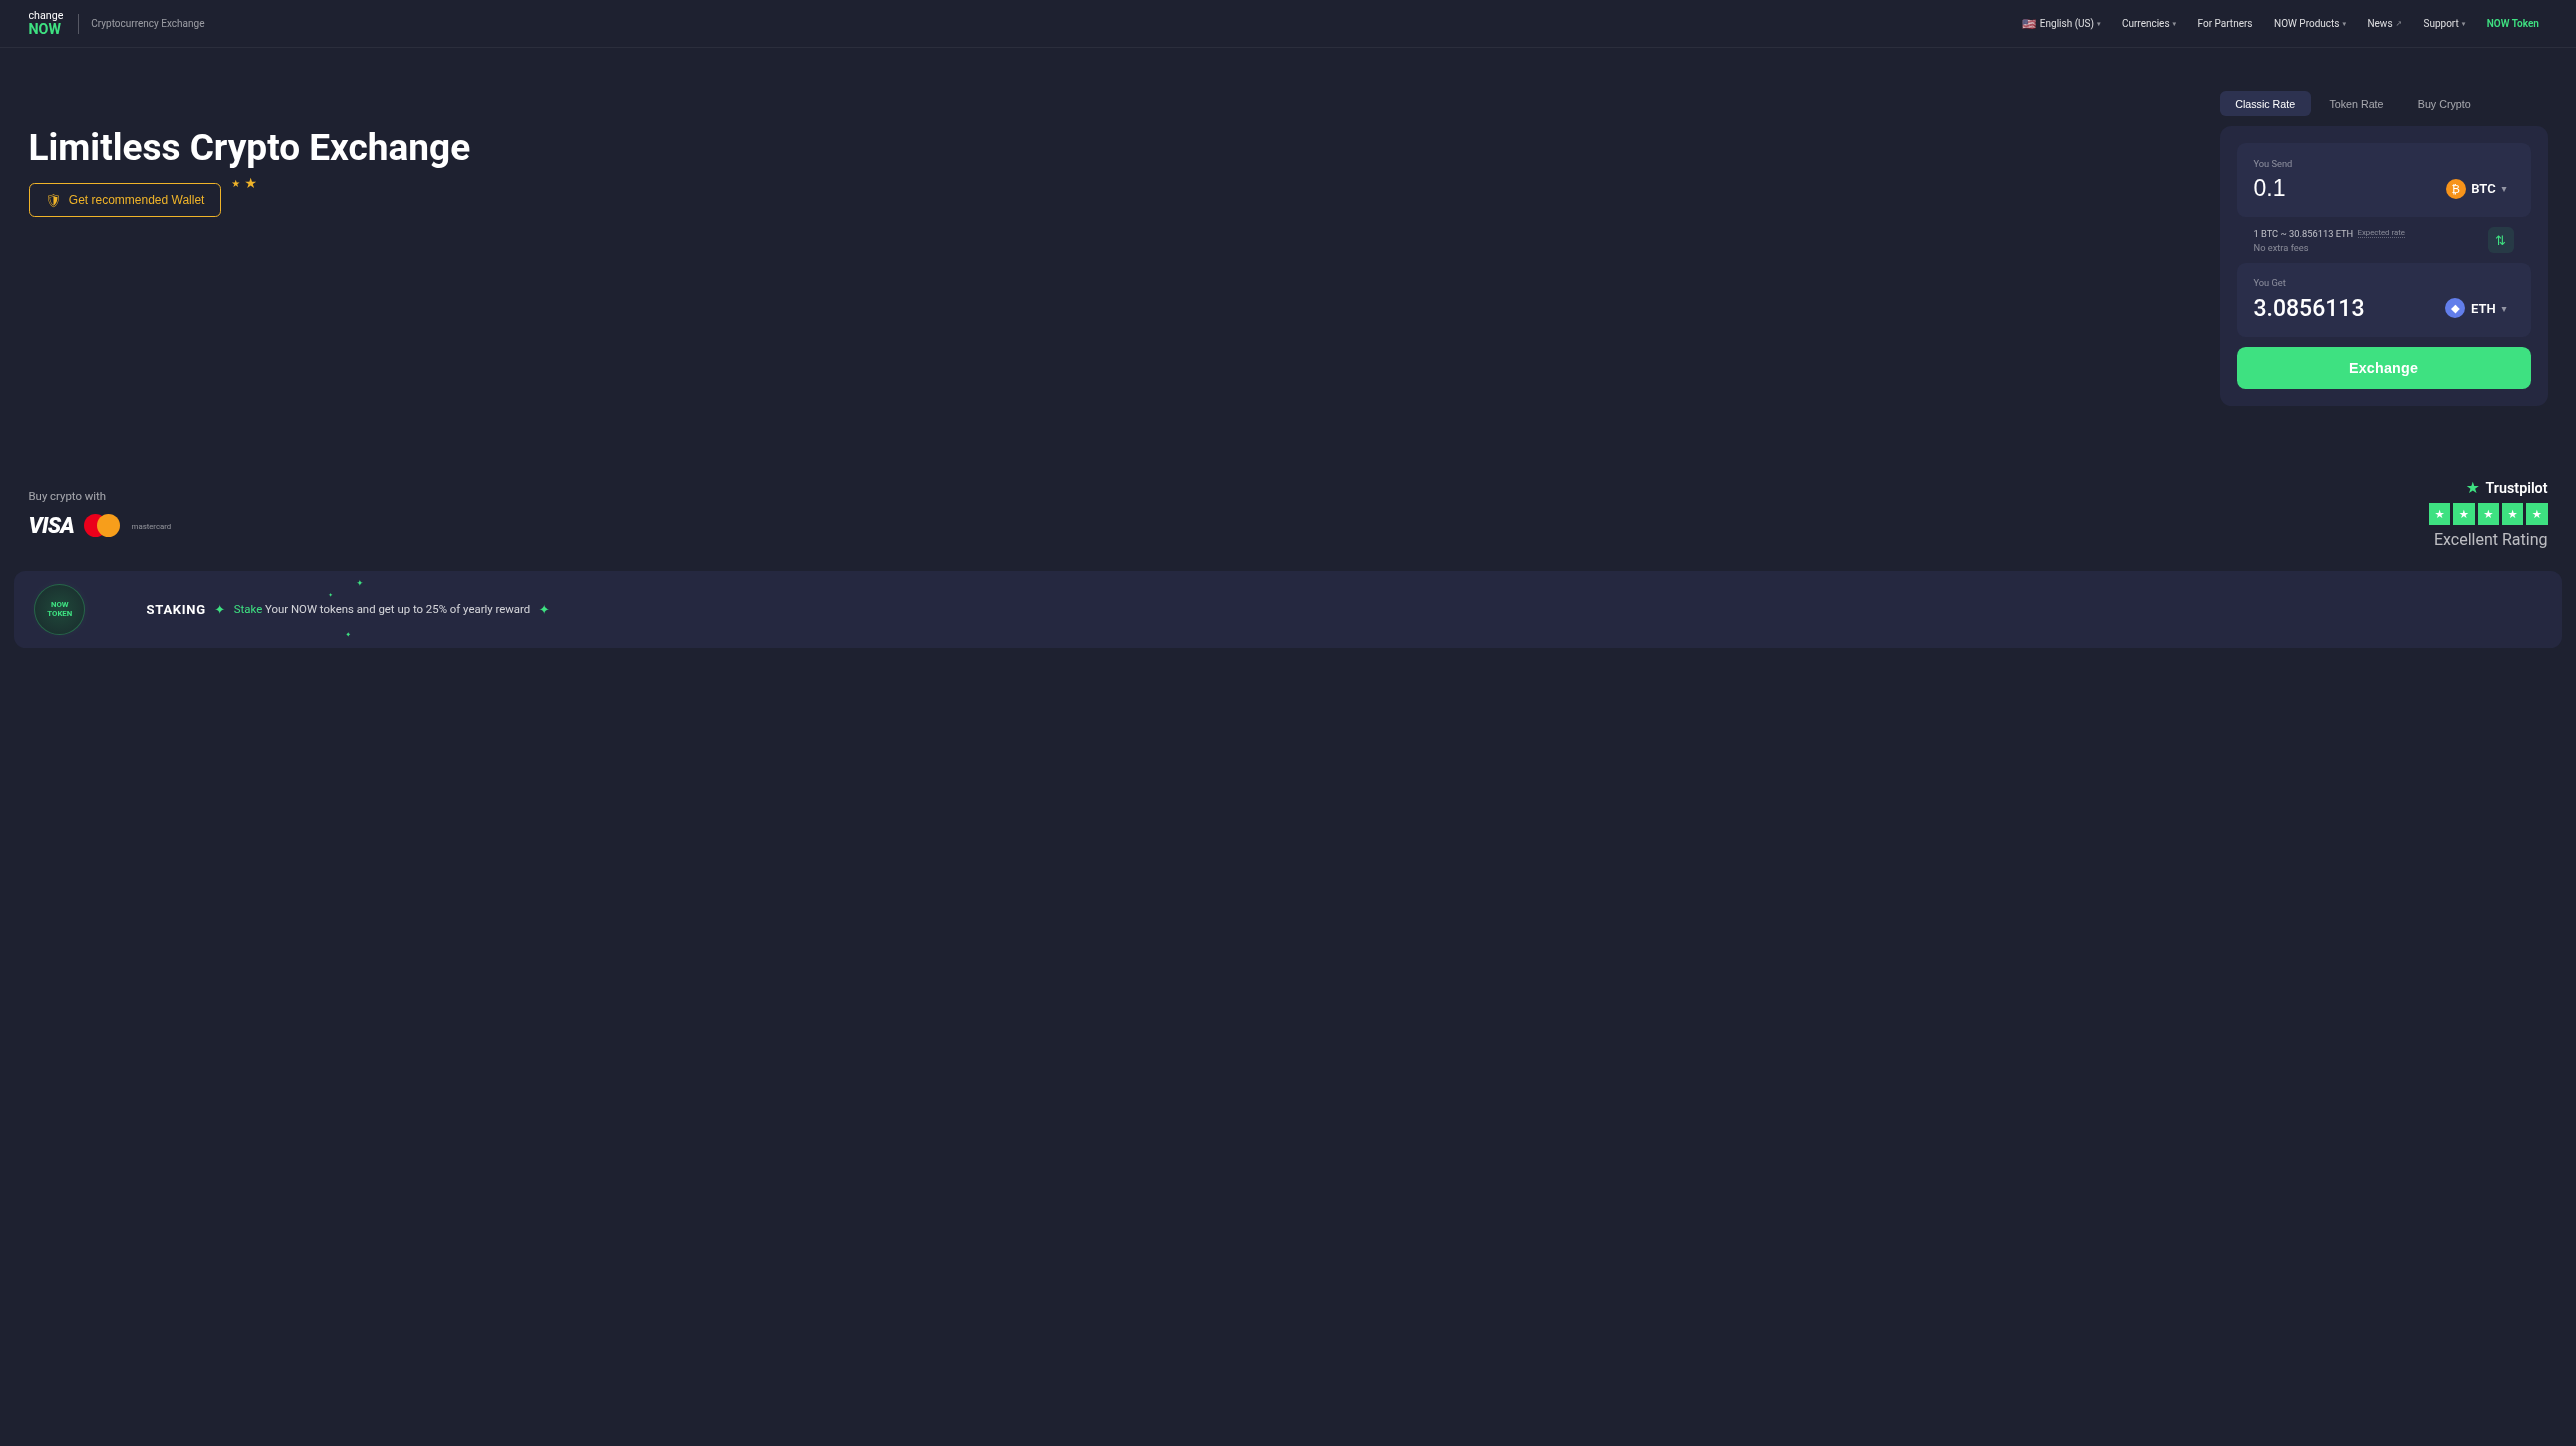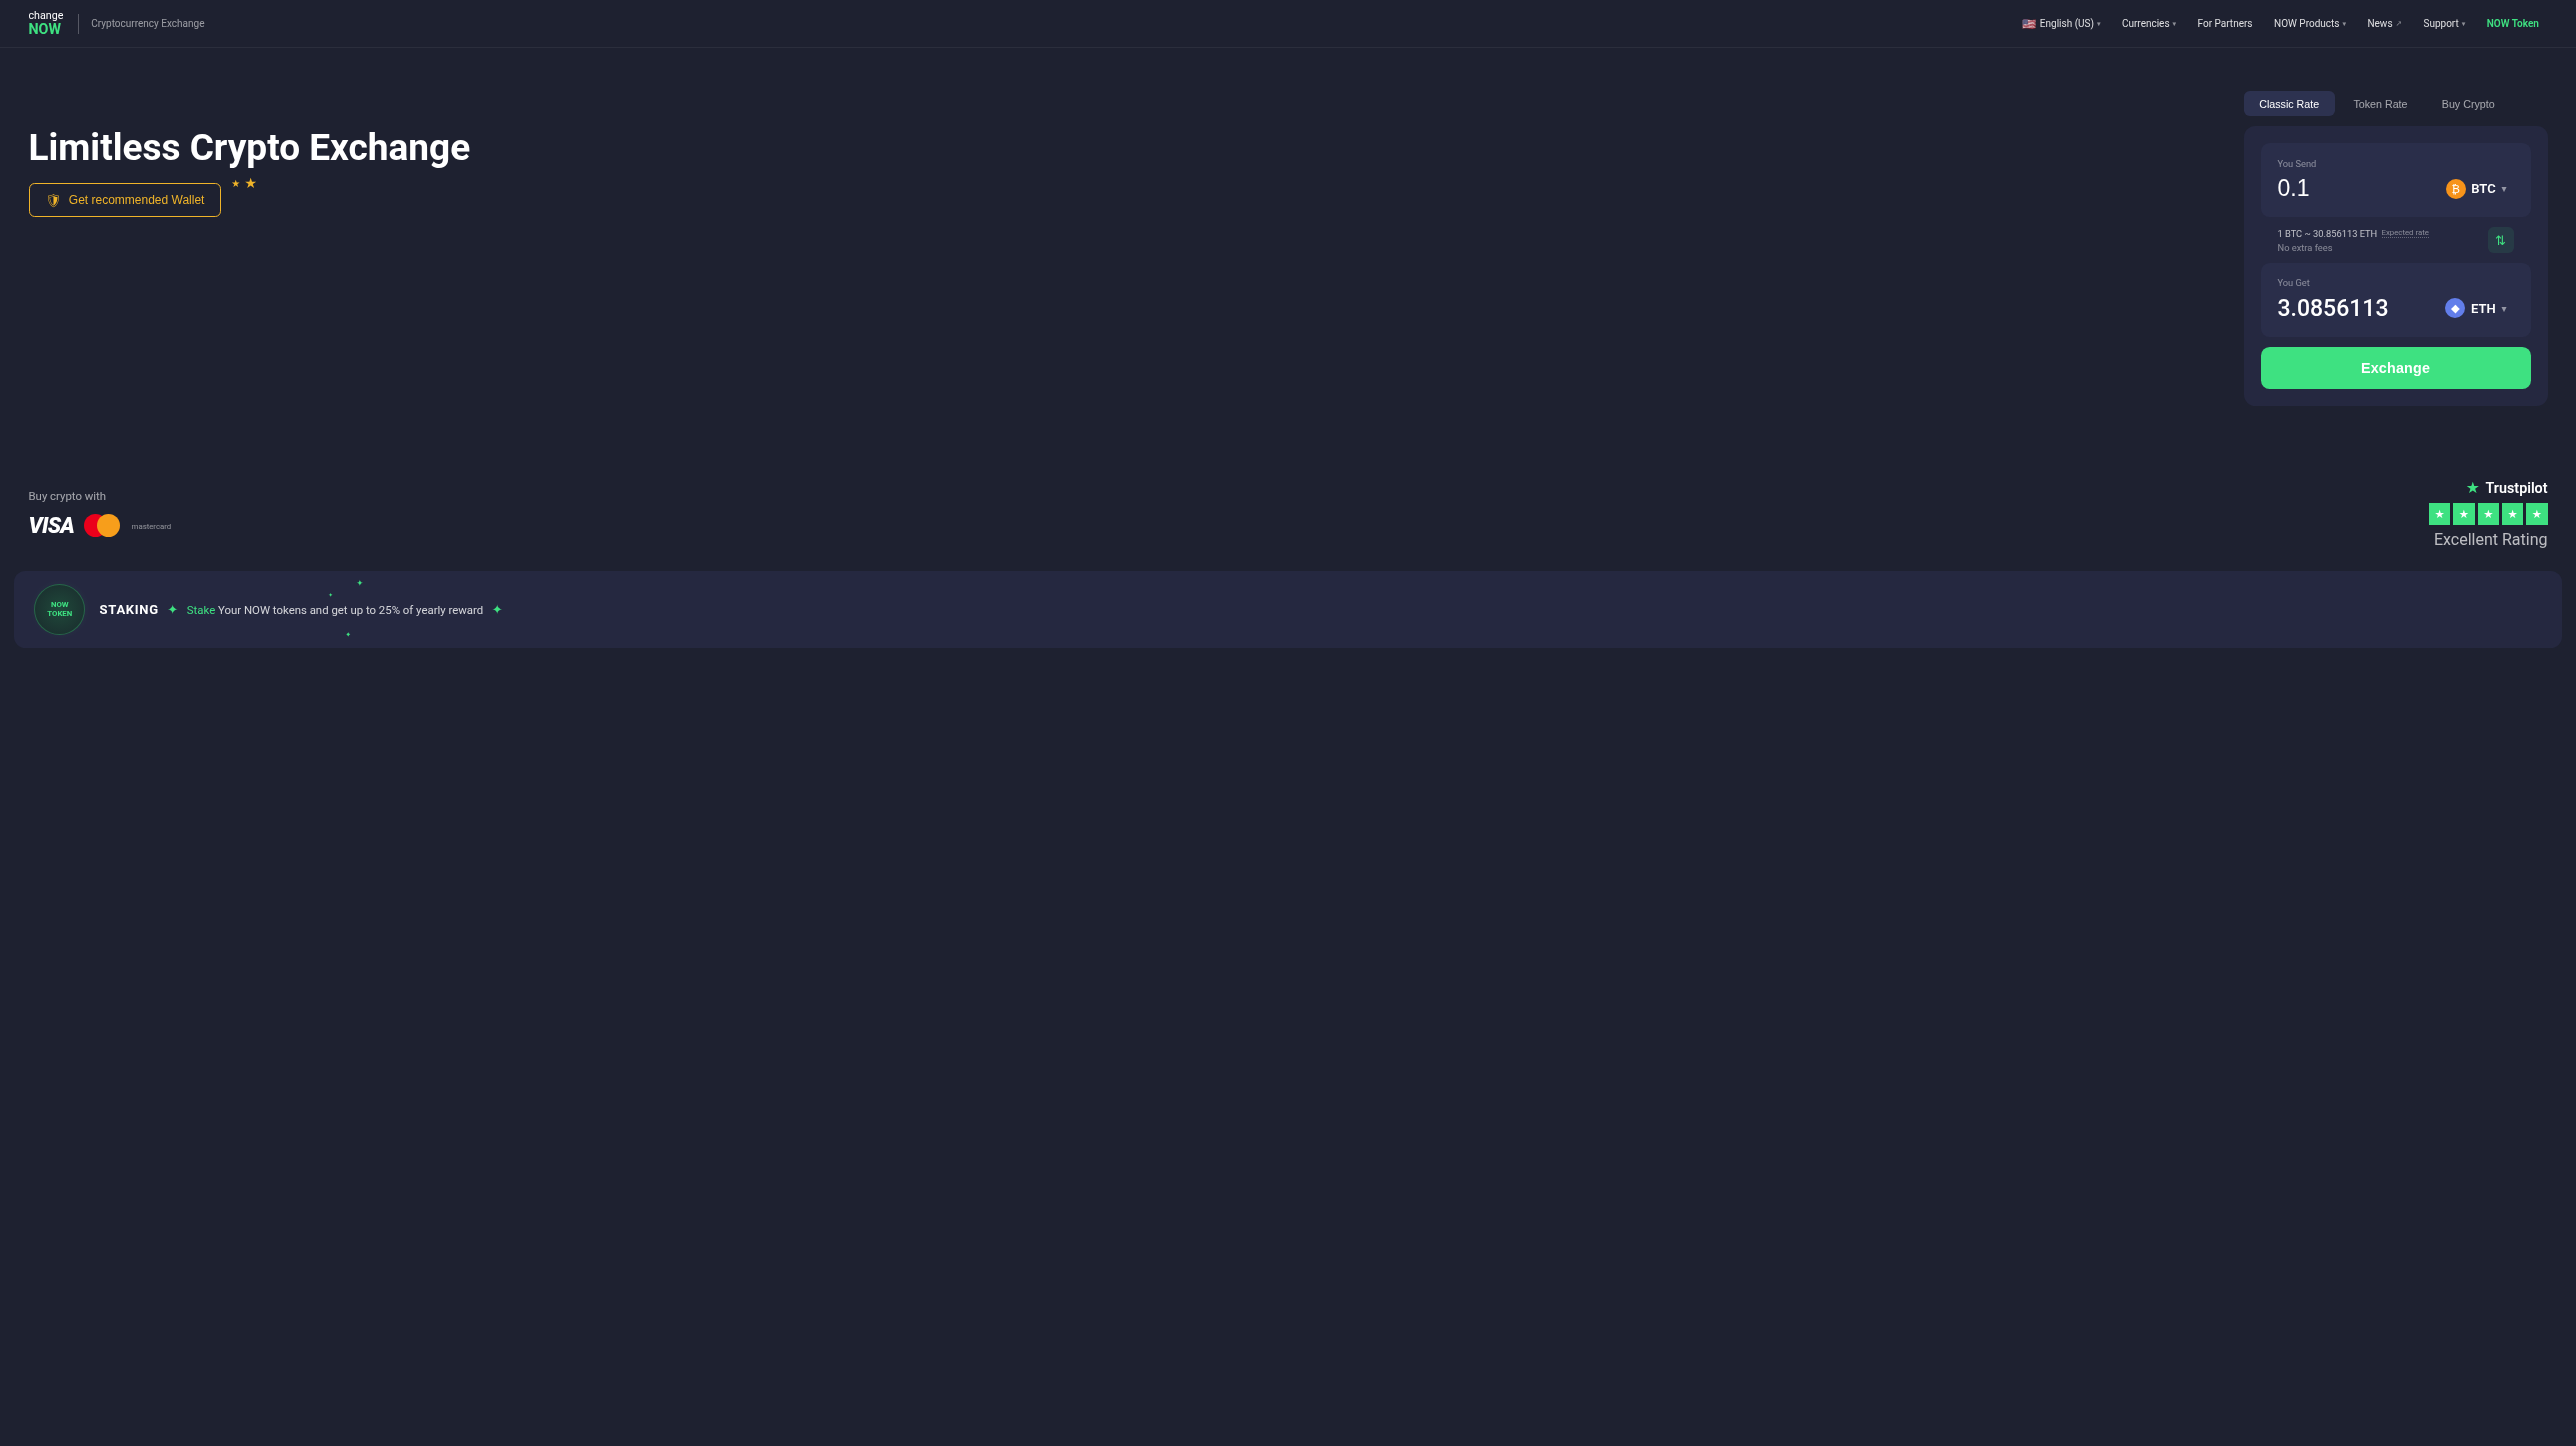--- a/index.html
+++ b/index.html
@@ -134,21 +134,21 @@
       position: absolute;
       color: #f0b429;
       font-size: 13px;
       pointer-events: none;
     }
     .star-deco.s1 { top: -5.7px; right: -20px; font-size: 10px; }
     .star-deco.s2 { top: -8.6px; right: -37px; font-size: 14.3px; }
 
     
     .hero-right {
-      width: 304px;
+      width: 328px;
       flex-shrink: 0;
       position: relative;
       z-index: 1;
     }
 
     .rate-tabs {
       display: flex;
       gap: 2.9px;
       margin-bottom: 10px;
     }
@@ -404,23 +404,24 @@
     }
     .now-token-text {
       font-size: 7.8px;
       font-weight: 700;
       color: #3ee181;
       text-align: center;
       line-height: 1.2;
     }
     .staking-content {
       display: flex;
-      align-items: flex-end;
+      align-items: flex-start;
       gap: 8.6px;
       flex: 1;
+      margin-left: 47px;
     }
     .staking-label {
       font-size: 13px;
       font-weight: 700;
       color: #ffffff;
       letter-spacing: 0.7px;
     }
     .staking-plus { color: #3ee181; font-size: 13px; }
     .staking-desc {
       font-size: 11.4px;

